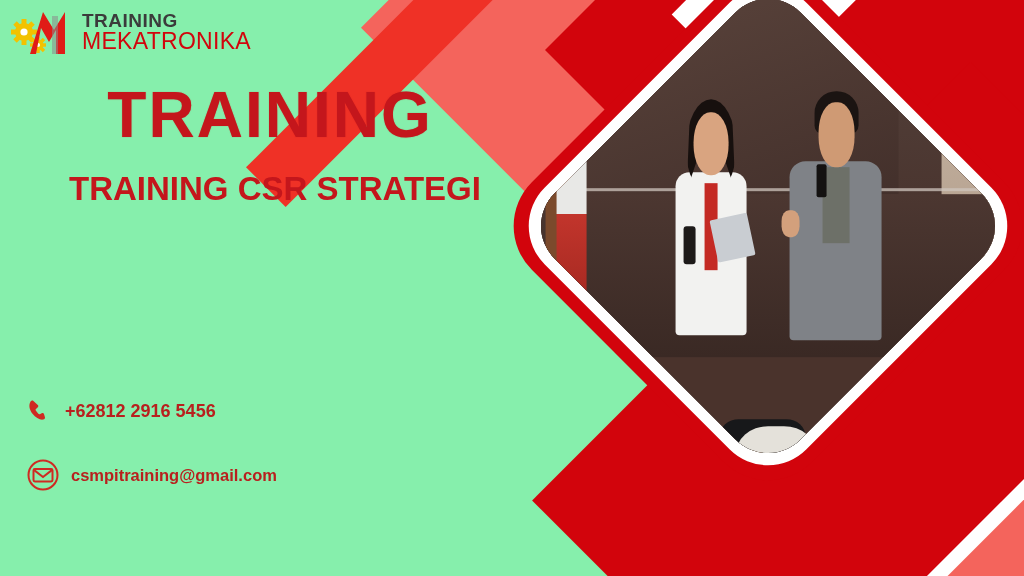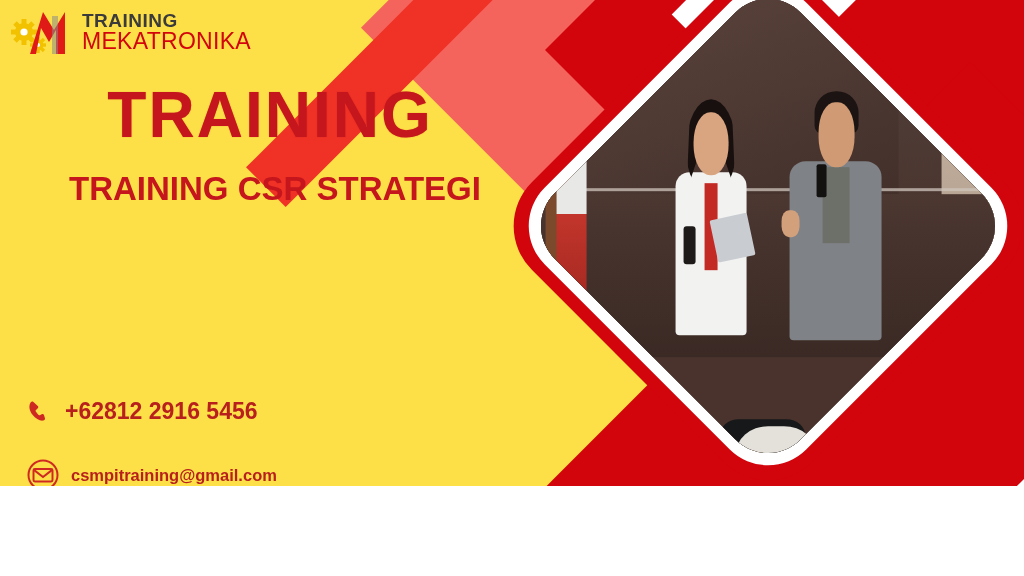--- a/index.html
+++ b/index.html
@@ -2,22 +2,22 @@
 <html><head>
 <meta charset="utf-8">
 <style>
   * { margin:0; padding:0; box-sizing:border-box; }
   html, body {
     width:1024px; height:576px; overflow:hidden;
     background:#ffffff;
     font-family:"Liberation Sans", sans-serif;
   }
   #banner {
-    position:relative; width:1024px; height:486px;
-    background:#fde047; overflow:hidden;padding-left:13px;
+    position:relative; width:1024px; height:576px;
+    background:#86efac; overflow:hidden;padding-left:13px;
   }
 
   
   .deco { position:absolute; inset:0; overflow:hidden; }
 
   
   .band-salmon {
     position:absolute;
     left:476px; top:-250px;
     width:470px; height:520px;
@@ -263,21 +263,21 @@
     position:absolute; left:26px; top:398px;
     display:flex; align-items:center; gap:64px;
   }
   .contact-emails {
     position:absolute; left:26px; top:458px;
     display:flex; align-items:center; gap:26px;
   }
   .c-item { display:flex; align-items:center; gap:13px; }
   .c-item.em { gap:11px; }
   .c-text {
-    font-size:23px; font-weight:bold; color:#b8201e;
+    font-size:18px; font-weight:bold; color:#b8201e;
     white-space:nowrap;
   }
   .c-text.em { font-size:16.5px; }
   .ico-phone { width:26px; height:26px; display:block; }
   .ico-mail  { width:34px; height:34px; display:block; }
 
   
   .footer {
     position:absolute; left:0; bottom:0;
     width:1024px; height:40px;

